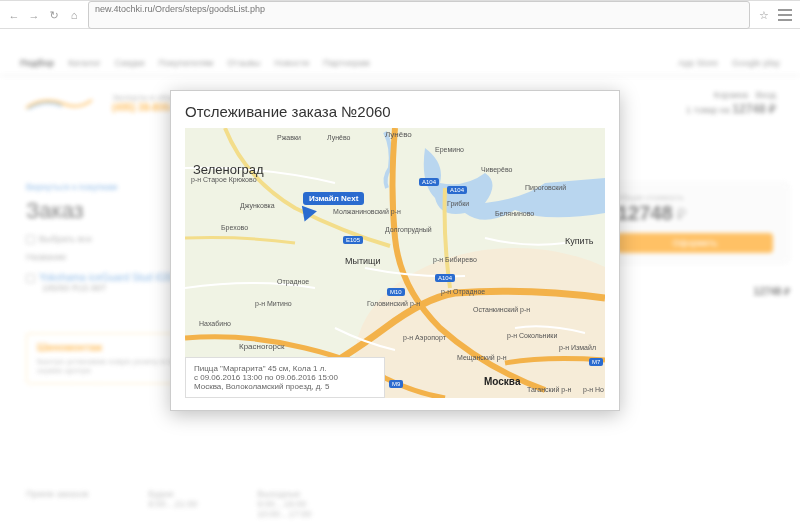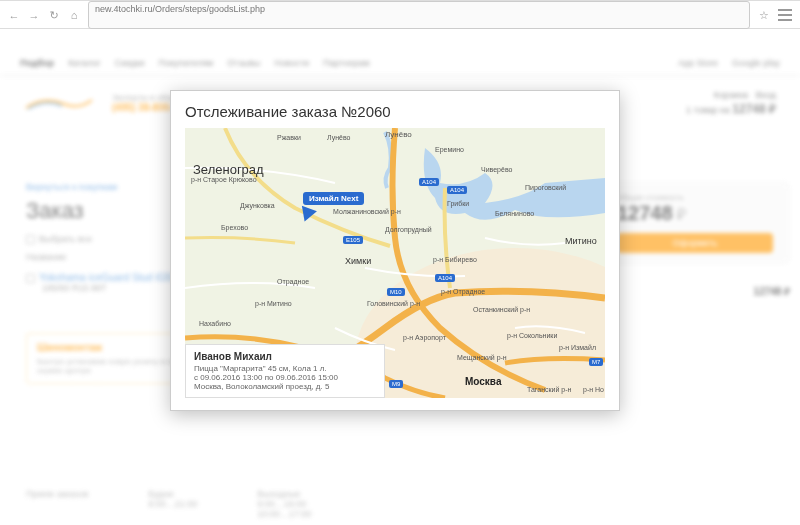--- a/index.html
+++ b/index.html
@@ -226,49 +226,48 @@
     <span class="map-label" style="left:200px;top:2px;font-size:8px">Лунёво</span>
     <span class="map-label" style="left:250px;top:18px">Еремино</span>
     <span class="map-label" style="left:296px;top:38px">Чиверёво</span>
     <span class="map-label" style="left:340px;top:56px">Пироговский</span>
     <span class="map-label" style="left:55px;top:74px">Джунковка</span>
     <span class="map-label" style="left:36px;top:96px">Брехово</span>
     <span class="map-label" style="left:148px;top:80px">Молжаниновский р-н</span>
     <span class="map-label" style="left:262px;top:72px">Грибки</span>
     <span class="map-label" style="left:310px;top:82px">Беляниново</span>
     <span class="map-label" style="left:200px;top:98px">Долгопрудный</span>
-    <span class="map-label" style="left:160px;top:128px;font-size:9px;color:#333">Химки</span>
+    <span class="map-label" style="left:160px;top:128px;font-size:9px;color:#333">Мытищи</span>
     <span class="map-label" style="left:248px;top:128px">р-н Бибирево</span>
-    <span class="map-label" style="left:380px;top:108px;font-size:9px;color:#333">Митино</span>
+    <span class="map-label" style="left:380px;top:108px;font-size:9px;color:#333">Купить</span>
     <span class="map-label" style="left:92px;top:150px">Отрадное</span>
     <span class="map-label" style="left:70px;top:172px">р-н Митино</span>
     <span class="map-label" style="left:256px;top:160px">р-н Отрадное</span>
     <span class="map-label" style="left:182px;top:172px">Головинский р-н</span>
     <span class="map-label" style="left:288px;top:178px">Останкинский р-н</span>
     <span class="map-label" style="left:14px;top:192px">Нахабино</span>
     <span class="map-label" style="left:54px;top:214px;font-size:8px">Красногорск</span>
     <span class="map-label" style="left:322px;top:204px">р-н Сокольники</span>
     <span class="map-label" style="left:218px;top:206px">р-н Аэропорт</span>
     <span class="map-label" style="left:272px;top:226px">Мещанский р-н</span>
     <span class="map-label" style="left:374px;top:216px">р-н Измайл</span>
-    <span class="map-label" style="left:280px;top:248px;font-size:10px;color:#222;font-weight:bold">Москва</span>
+    <span class="map-label" style="left:299px;top:248px;font-size:10px;color:#222;font-weight:bold">Москва</span>
     <span class="map-label" style="left:342px;top:258px">Таганский р-н</span>
     <span class="map-label" style="left:398px;top:258px">р-н Но</span>
 
     <span class="road-badge" style="left:158px;top:108px">Е105</span>
     <span class="road-badge" style="left:202px;top:160px">М10</span>
     <span class="road-badge" style="left:234px;top:50px">А104</span>
     <span class="road-badge" style="left:262px;top:58px">А104</span>
     <span class="road-badge" style="left:250px;top:146px">А104</span>
     <span class="road-badge" style="left:404px;top:230px">М7</span>
     <span class="road-badge" style="left:204px;top:252px">М9</span>
 
     <span class="vehicle-badge" style="left:118px;top:64px">Измайл Next</span>
     <div class="vehicle-arrow" style="left:114px;top:80px"></div>
 
     <div class="info-card">
-      <div class="name">Иванов Михаил</div>
       <div>Пицца "Маргарита" 45 см, Кола 1 л.</div>
       <div>с 09.06.2016 13:00 по 09.06.2016 15:00</div>
       <div>Москва, Волоколамский проезд, д. 5</div>
     </div>
   </div>
 </div>
 
 </body></html>

